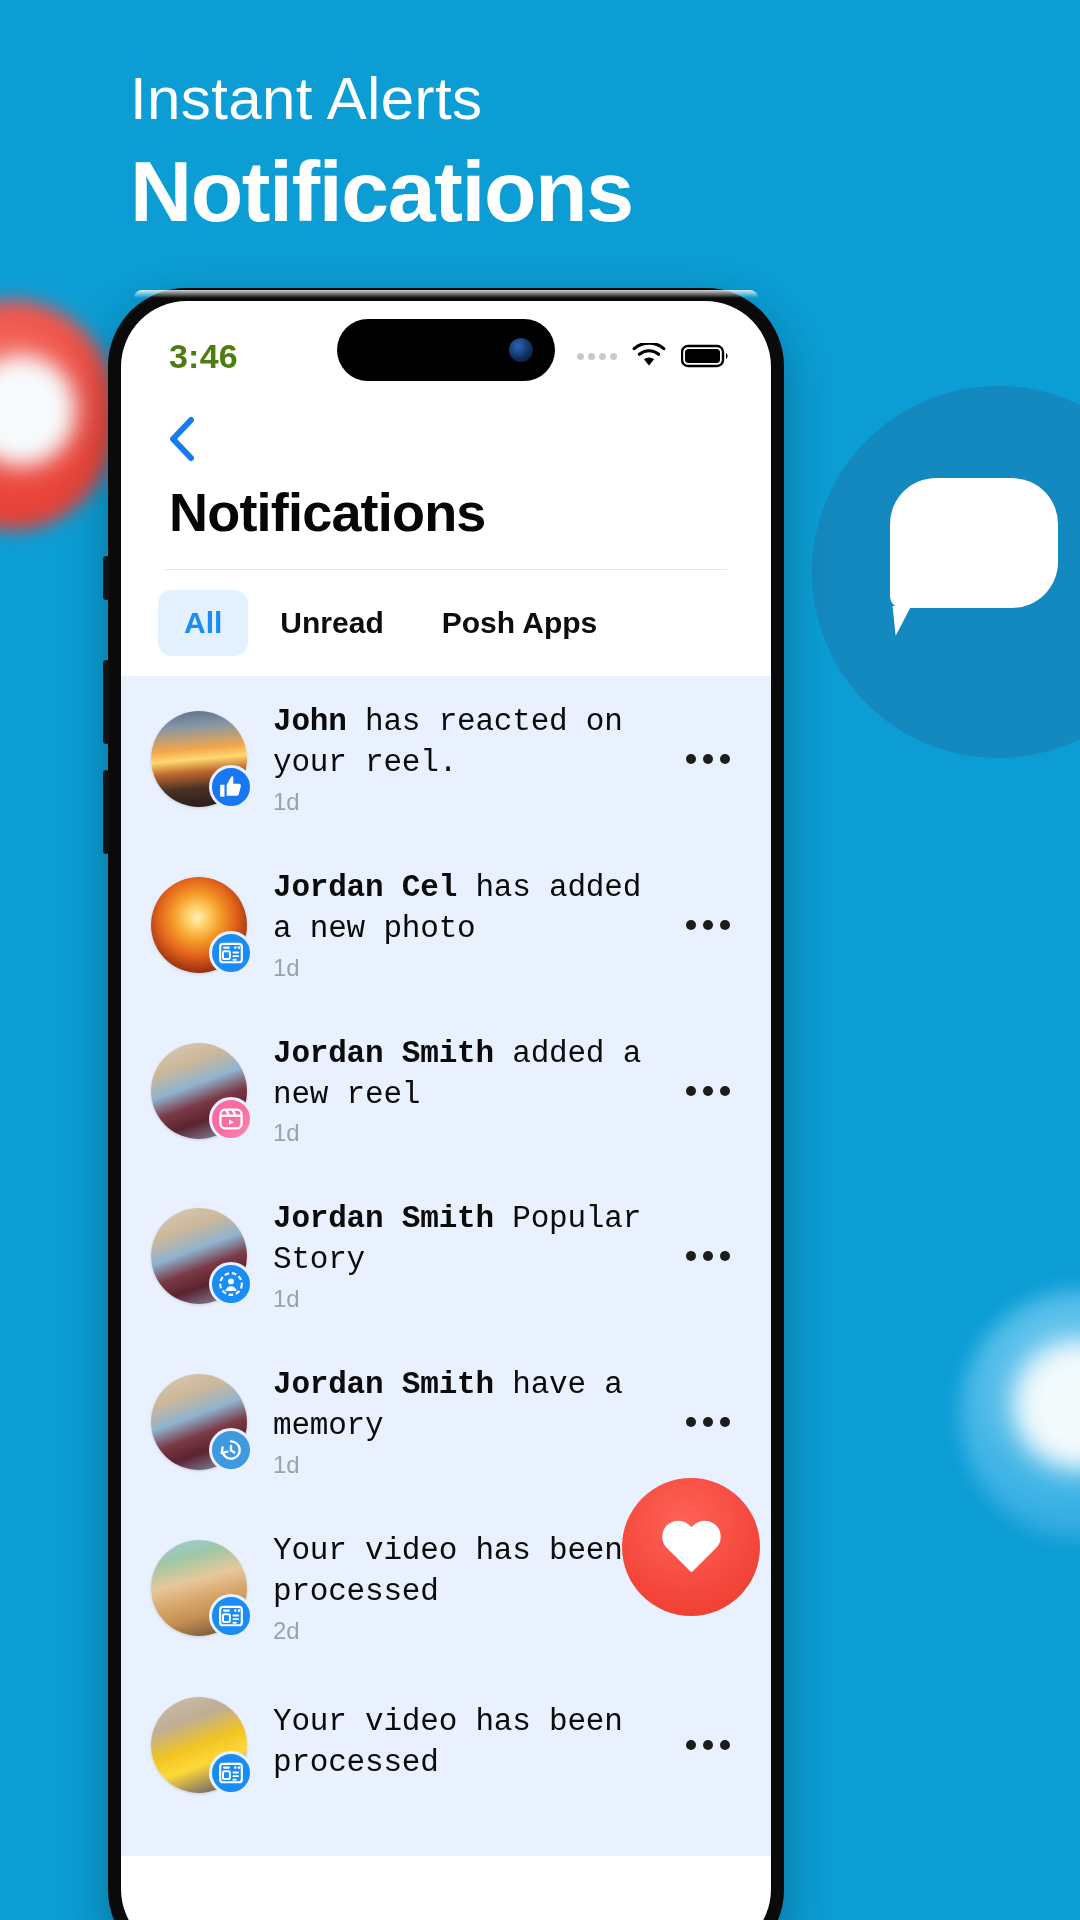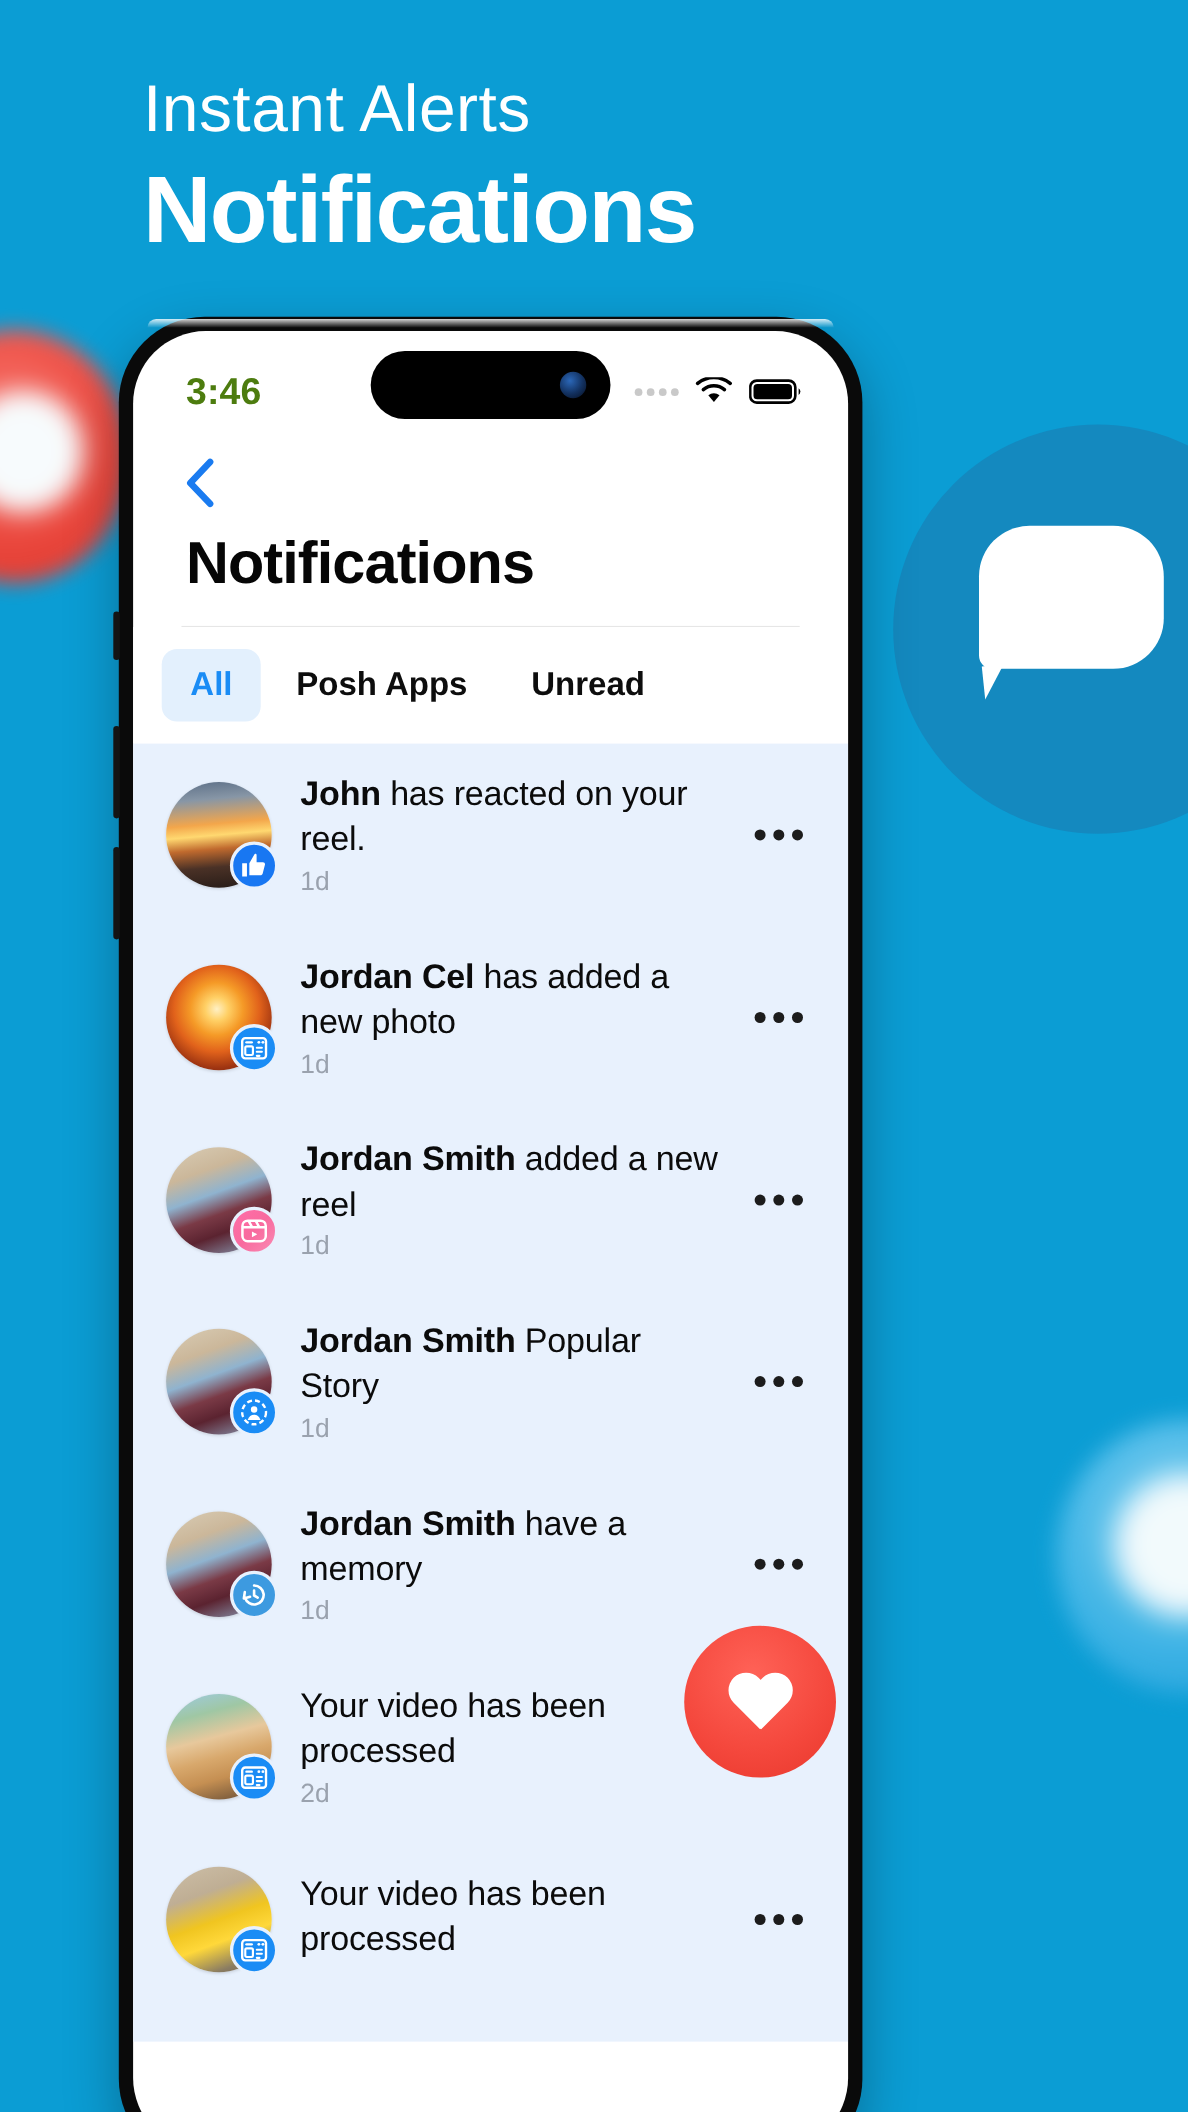--- a/index.html
+++ b/index.html
@@ -148,21 +148,21 @@
   
   #tabs {
     display: flex; align-items: center; gap: 6px;
     padding: 20px 26px 20px 26px; background: #fff;
   }
   .tab {
     font-size: 30px; font-weight: 700; color: #0d0d0d;
     padding: 16px 26px; border-radius: 14px; cursor: pointer;
     white-space: nowrap;
   }
-  .tab.active { color: #1a8cf5; background: #e3f0fd; }
+  .tab.active { color: #1a8cf5; background: #e3f0fd; margin-left: 11px; }
 
   
   #list { background: #e8f1fd; height: 1180px; overflow: hidden; }
   .row {
     display: flex; align-items: center;
     padding: 26px 30px 26px 30px; gap: 26px;
     min-height: 146px;
   }
   .avatar-wrap { position: relative; flex: 0 0 auto; }
   .avatar {
@@ -180,20 +180,21 @@
   .badge.like   { background: #1877f2; }
   .badge.page   { background: #1a8cf5; }
   .badge.reel   { background: linear-gradient(135deg,#ff6ea8 0%,#f86a9e 50%,#fa8bb4 100%); }
   .badge.story  { background: #1a8cf5; }
   .badge.memory { background: #3d9ae0; }
 
   .row-body { flex: 1 1 auto; min-width: 0; }
   .row-text {
     font-size: 31px; line-height: 1.32; color: #0b0b0b;
     letter-spacing: -.2px;
+    font-family: Liberation Mono, monospace;
   }
   .row-text b { font-weight: 700; }
   .row-time { font-size: 24px; color: #9aa2ae; margin-top: 4px; }
   .row-more {
     flex: 0 0 auto; width: 62px; display: flex; justify-content: center;
     align-items: center; gap: 7px; cursor: pointer; padding-right: 4px;
   }
   .row-more i { width: 10px; height: 10px; border-radius: 50%; background: #1c1c1c; display: block; }
 
   
@@ -257,22 +258,22 @@
         <svg width="34" height="48" viewBox="0 0 34 48">
           <path d="M26 5L8 24l18 19" stroke="#1a7bf0" stroke-width="6" fill="none" stroke-linecap="round" stroke-linejoin="round"></path>
         </svg>
       </div>
       <div id="page-title">Notifications</div>
       <div id="header-divider"></div>
     </div>
 
     <div id="tabs">
         <div class="tab active">All</div>
+        <div class="tab">Unread</div>
         <div class="tab">Posh Apps</div>
-        <div class="tab">Unread</div>
       </div>
 
     <div id="list">
         <div class="row">
           <div class="avatar-wrap">
             <div class="avatar av-sunset"></div>
             <div class="badge like">
               <svg width="26" height="26" viewBox="0 0 24 24">
                 <path fill="white" d="M2 10h4v11H2zM8 10l4.2-7.4c.5-.9 1.9-.6 1.9.5V9h5.3c1.2 0 2 1.1 1.7 2.2l-1.9 7.3c-.2.9-1 1.5-1.9 1.5H8V10z"></path>
               </svg>

